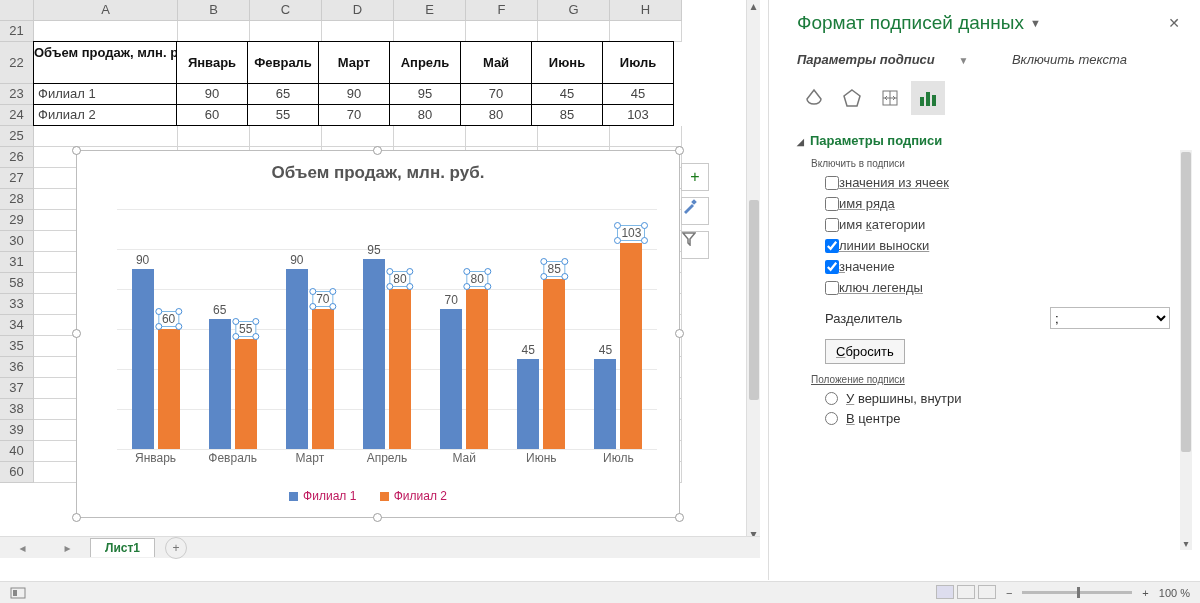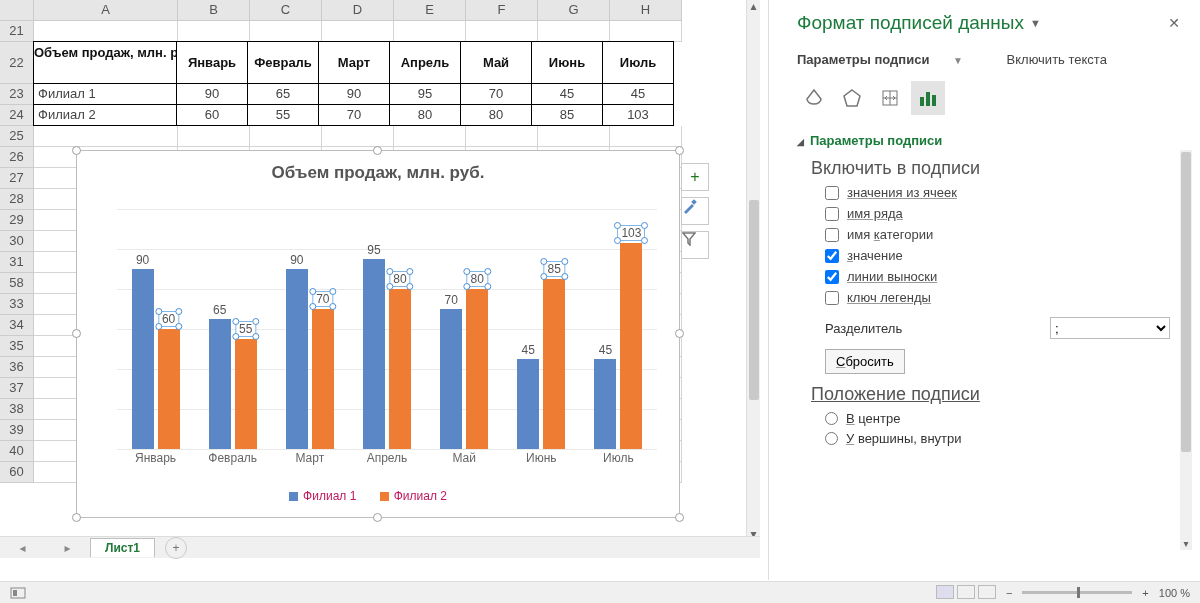--- a/index.html
+++ b/index.html
@@ -71,29 +71,29 @@
   .status .views span{display:inline-block;width:18px;height:14px;border:1px solid #bbb;margin-left:3px;}
   .status .views span.active{background:#dde;}
   
   
   .pane { position:absolute; right:0; top:0; width:432px; height:580px; border-left:1px solid #ddd; background:#fff; padding:12px 0 0 28px;}
   .pane .title { font-size:19px; color:#1b7b3b; font-weight:400; display:flex; align-items:center; justify-content:space-between; padding-right:20px;}
   .pane .title .x { font-size:14px; color:#666; cursor:pointer; margin-left:10px;}
   .pane .title .dd { font-size:11px; color:#666; margin-left:6px;}
   .pane .subtabs { margin-top:18px; font-size:13px; color:#444;}
   .pane .subtabs .a{font-weight:700;} .pane .subtabs .a .dd{font-size:10px;color:#888;}
-  .pane .subtabs span{margin-right:20px; cursor:pointer;}
+  .pane .subtabs span{margin-right:20px; cursor:pointer;font-style:italic;}
   .pane .icons { margin-top:14px; display:flex; gap:4px;}
   .pane .icons div{width:34px;height:34px;display:flex;align-items:center;justify-content:center;cursor:pointer;}
   .pane .icons div.active{background:#e3e3e3;}
   .pane .section { margin-top:18px; padding-right:30px;}
   .pane .section .hdrline{color:#1b7b3b; font-weight:700; font-size:13px; cursor:pointer;}
   .pane .section .hdrline::before{content:"◢"; font-size:9px; margin-right:6px; color:#555; display:inline-block; transform:rotate(0deg);}
-  .pane .sub { color:#555; font-size:18px; margin:10px 0 6px 14px;}
-  .pane label.chk { display:flex; align-items:center; margin:6px 0 6px 28px; font-size:13px; color:#444; gap:8px; cursor:pointer;}
+  .pane .sub { color:#555; font-size:10px; margin:10px 0 6px 14px;}
+  .pane label.chk { display:flex; align-items:center; margin:6px 0 6px 28px; font-size:13px; color:#444; cursor:pointer;}
   .pane label.chk input{width:14px;height:14px;}
   .pane .u{text-decoration:underline; text-decoration-color:#999;}
   .pane .seprow{display:flex;align-items:center;margin:12px 0 10px 28px; font-size:13px;}
   .pane .seprow select{width:120px;height:22px;border:1px solid #bbb;background:#fff;}
   .pane .btn{border:1px solid #adadad;background:#f6f6f6;padding:4px 10px;margin-left:28px;cursor:pointer;font-size:13px;}
   .pane .radio{display:flex;align-items:center;margin:5px 0 5px 28px;font-size:13px;gap:8px;cursor:pointer;}
   .pane .vscroll2{position:absolute;right:8px;top:150px;width:12px;height:400px;background:#f0f0f0;}
   .pane .vscroll2 .th{position:absolute;left:1px;top:2px;width:10px;height:300px;background:#c9c9c9;border-radius:2px;}
   .pane .vscroll2 .ar{height:12px;text-align:center;color:#666;font-size:10px;}
   
@@ -501,43 +501,43 @@
     <label class="chk">
         <input type="checkbox" style="">
         <span><span class="u">имя ряда</span></span>
       </label>
     <label class="chk">
         <input type="checkbox" style="">
         <span>имя <span class="u">к</span>атегории</span>
       </label>
     <label class="chk">
         <input type="checkbox" checked="" style="">
-        <span><span class="u">з</span>начение</span>
+        <span><span class="u">линии выноски</span></span>
       </label>
     <label class="chk">
         <input type="checkbox" checked="" style="">
-        <span><span class="u">линии выноски</span></span>
+        <span><span class="u">з</span>начение</span>
       </label>
     <label class="chk">
         <input type="checkbox" style="">
         <span><span class="u">ключ легенды</span></span>
       </label>
     <div class="seprow">
       <span style="flex:1">Разделитель</span>
       <select><option>;</option></select>
     </div>
     <button class="btn"><span class="u">С</span>бросить</button>
     <div class="sub" style="text-decoration:underline;">Положение подписи</div>
     <label class="radio">
         <input type="radio" name="pos" style="">
-        <span><span class="u">В</span> центре</span>
+        <span><span class="u">У</span> вершины, внутри</span>
       </label>
     <label class="radio">
         <input type="radio" name="pos" style="">
-        <span><span class="u">У</span> вершины, внутри</span>
+        <span><span class="u">В</span> центре</span>
       </label>
   </div>
 
   <div class="vscroll2">
     <div class="ar">▴</div>
     <div class="th"></div>
     <div class="ar" style="position:absolute;bottom:0;width:100%;">▾</div>
   </div>
 </div>
 

